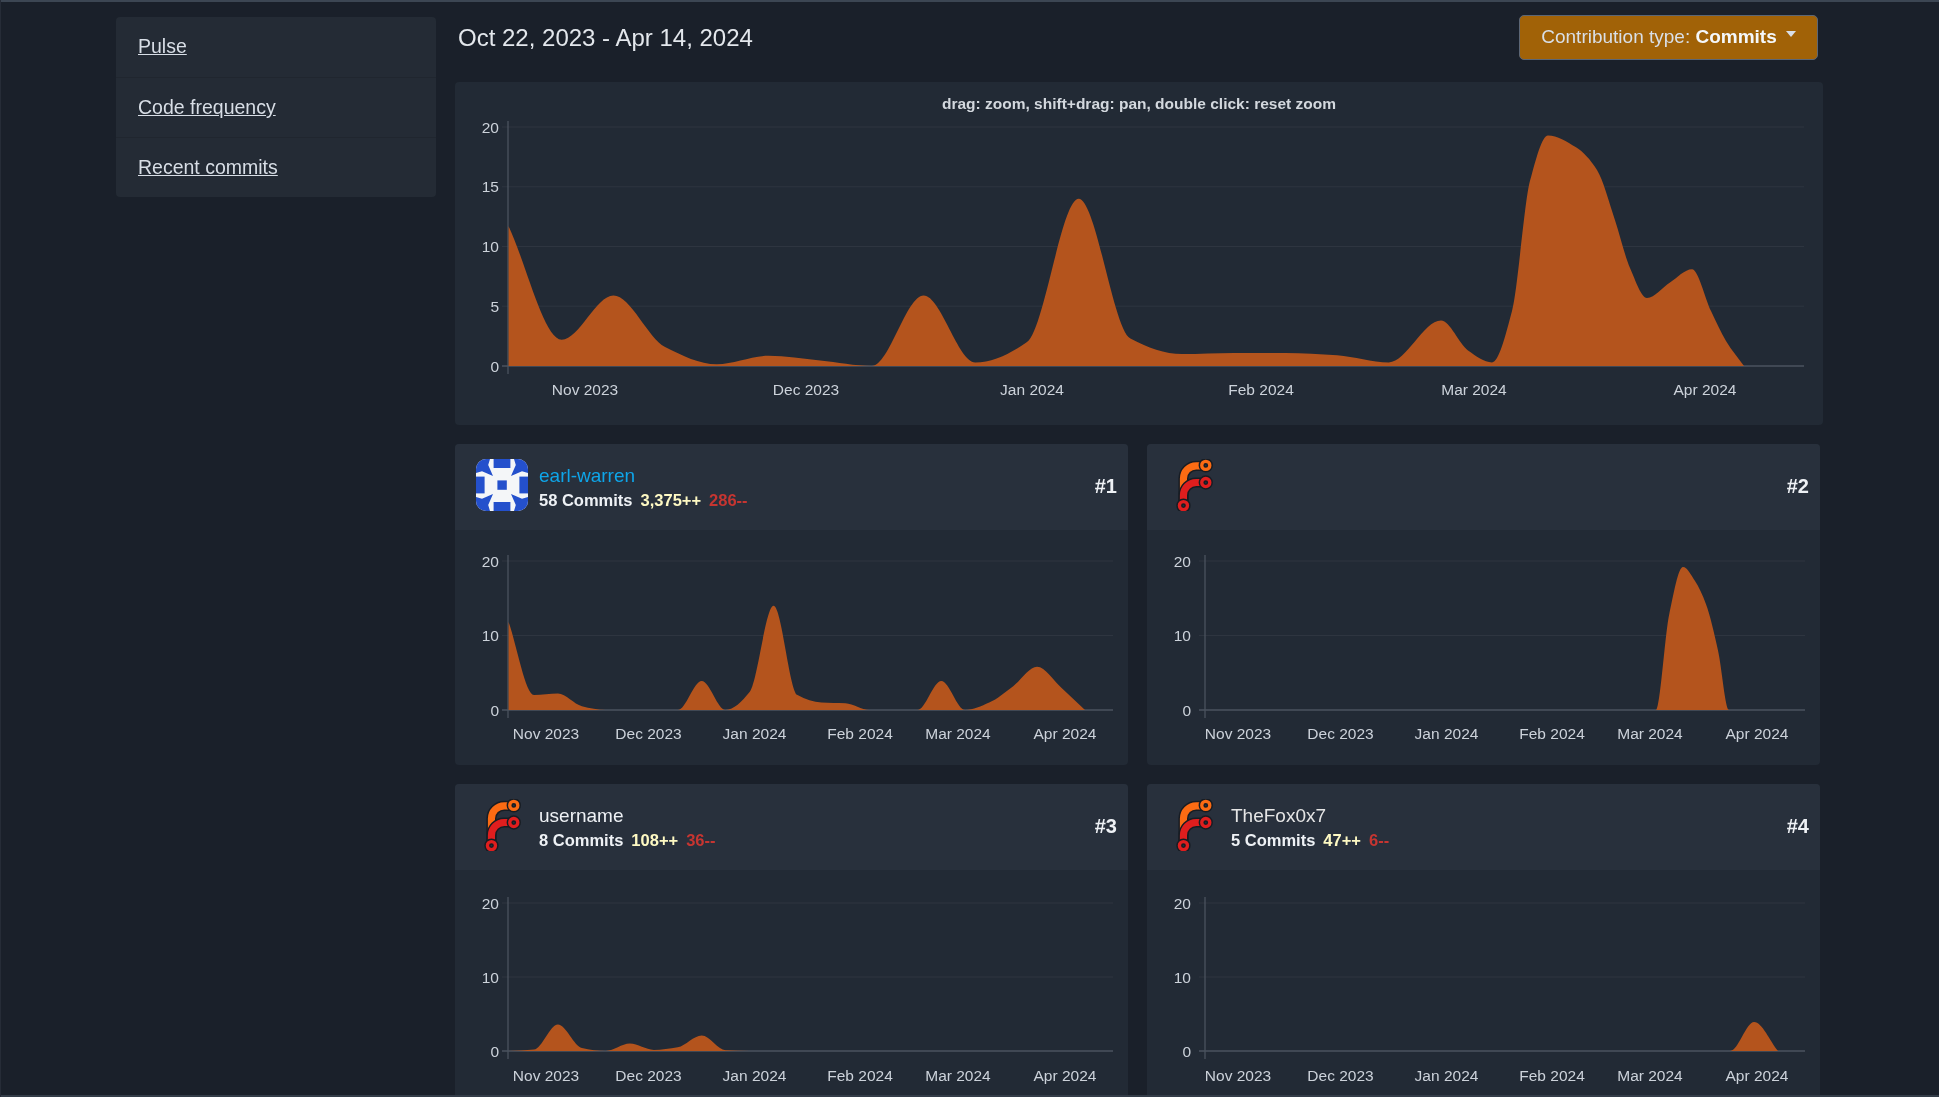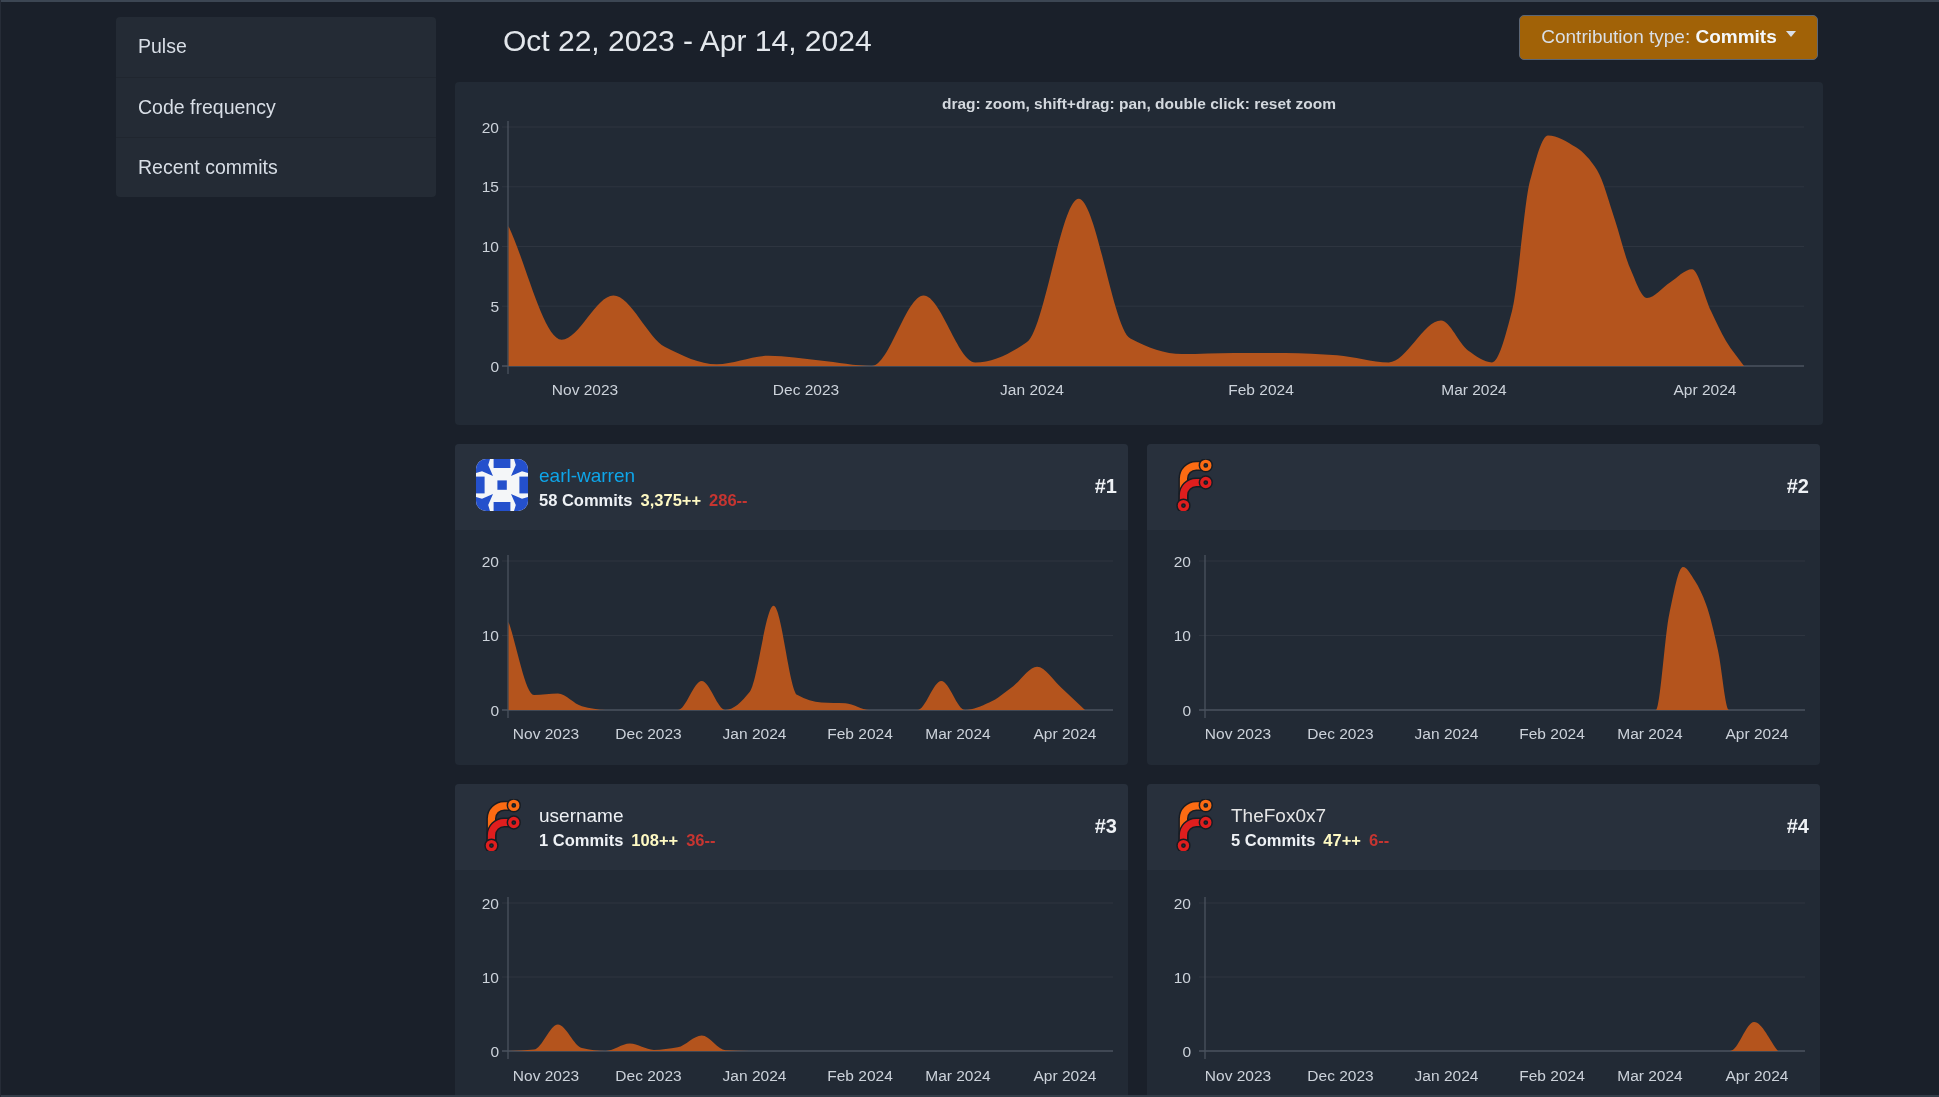--- a/index.html
+++ b/index.html
@@ -1,24 +1,24 @@
 <!DOCTYPE html>
 <html><head><meta charset="utf-8"><style>
 * { margin:0; padding:0; box-sizing:border-box; }
 html,body { width:1939px; height:1097px; overflow:hidden; background:#1a202a;
   font-family:"Liberation Sans",sans-serif; position:relative; }
 .topbar { position:absolute; left:0; top:0; width:1939px; height:2px; background:#3c4653; }
 .menu { position:absolute; left:116px; top:17px; width:320px; background:#242b35;
   border-radius:4px; overflow:hidden; }
 .menu .item { height:60px; line-height:59px; padding-left:22px; font-size:19.5px;
-  color:#d8dee6; border-top:1px solid #20262f; }
+  color:#d8dee6; border-top:1px solid #20262f;text-decoration:underline; }
 .menu .item:first-child { border-top:none; }
 .menu .item.active { background:#2d3540; }
-h2.title { position:absolute; left:458px; top:24px; font-size:30px; font-weight:400;
-  color:#e3e7ec; letter-spacing:0;margin-left:45px; }
+h2.title { position:absolute; left:458px; top:24px; font-size:24px; font-weight:400;
+  color:#e3e7ec; letter-spacing:0; }
 .btn { position:absolute; top:15px; left:1519px; width:299px; height:45px; background:#a16207;
   border:1px solid #5c6675; border-radius:5px; color:#d9dfe7; font-size:19px;
   line-height:42px; text-align:center; }
 .btn b { color:#f4f7fa; }
 .caret { display:inline-block; width:0; height:0; border-left:5.5px solid transparent;
   border-right:5.5px solid transparent; border-top:6.5px solid #d9dfe7; margin-left:9px; vertical-align:6px; }
 .card { position:absolute; background:#222a35; border-radius:4px; }
 .hint { position:absolute; top:13px; left:0; width:100%; text-align:center; font-size:15.5px;
   font-weight:bold; color:#d3d8de; }
 .chead { position:absolute; left:0; top:0; width:100%; height:86px; background:#28303c;
@@ -161,21 +161,21 @@
 <circle cx="63" cy="190" r="16.5" stroke="#171c23" stroke-width="25.5"></circle>
 <circle cx="63" cy="190" r="16.5" stroke="#e01e1e" stroke-width="13.5"></circle>
 <circle cx="154" cy="96" r="16.5" stroke="#171c23" stroke-width="25.5"></circle>
 <circle cx="154" cy="96" r="16.5" stroke="#e01e1e" stroke-width="13.5"></circle>
 <circle cx="154" cy="26" r="16.5" stroke="#171c23" stroke-width="25.5"></circle>
 <circle cx="154" cy="26" r="16.5" stroke="#fb6b13" stroke-width="13.5"></circle>
 </g>
         </svg></div>
 <div class="meta">
 <div class="cname" style="color:#eef1f5">username</div>
-<div class="cstats"><b>1 Commits</b><span class="g">108++</span><span class="r">36--</span></div>
+<div class="cstats"><b>8 Commits</b><span class="g">108++</span><span class="r">36--</span></div>
 </div>
 <div class="rank">#3</div>
 </div>
 <svg width="673" height="321" viewBox="0 0 673 321" style="position:absolute;left:0;top:0">
       <line x1="47.0" y1="193.0" x2="658.0" y2="193.0" stroke="#2e3540" stroke-width="1"></line>
       <line x1="47.0" y1="119.0" x2="658.0" y2="119.0" stroke="#2e3540" stroke-width="1"></line>
       <line x1="47.0" y1="267.0" x2="658.0" y2="267.0" stroke="#4b535f" stroke-width="1.3"></line>
       <line x1="53.0" y1="113.0" x2="53.0" y2="275.0" stroke="#4b535f" stroke-width="1.3"></line>
       <text x="44.0" y="272.5" text-anchor="end" font-size="15.5" fill="#ccd2da">0</text>
       <text x="44.0" y="198.5" text-anchor="end" font-size="15.5" fill="#ccd2da">10</text>

